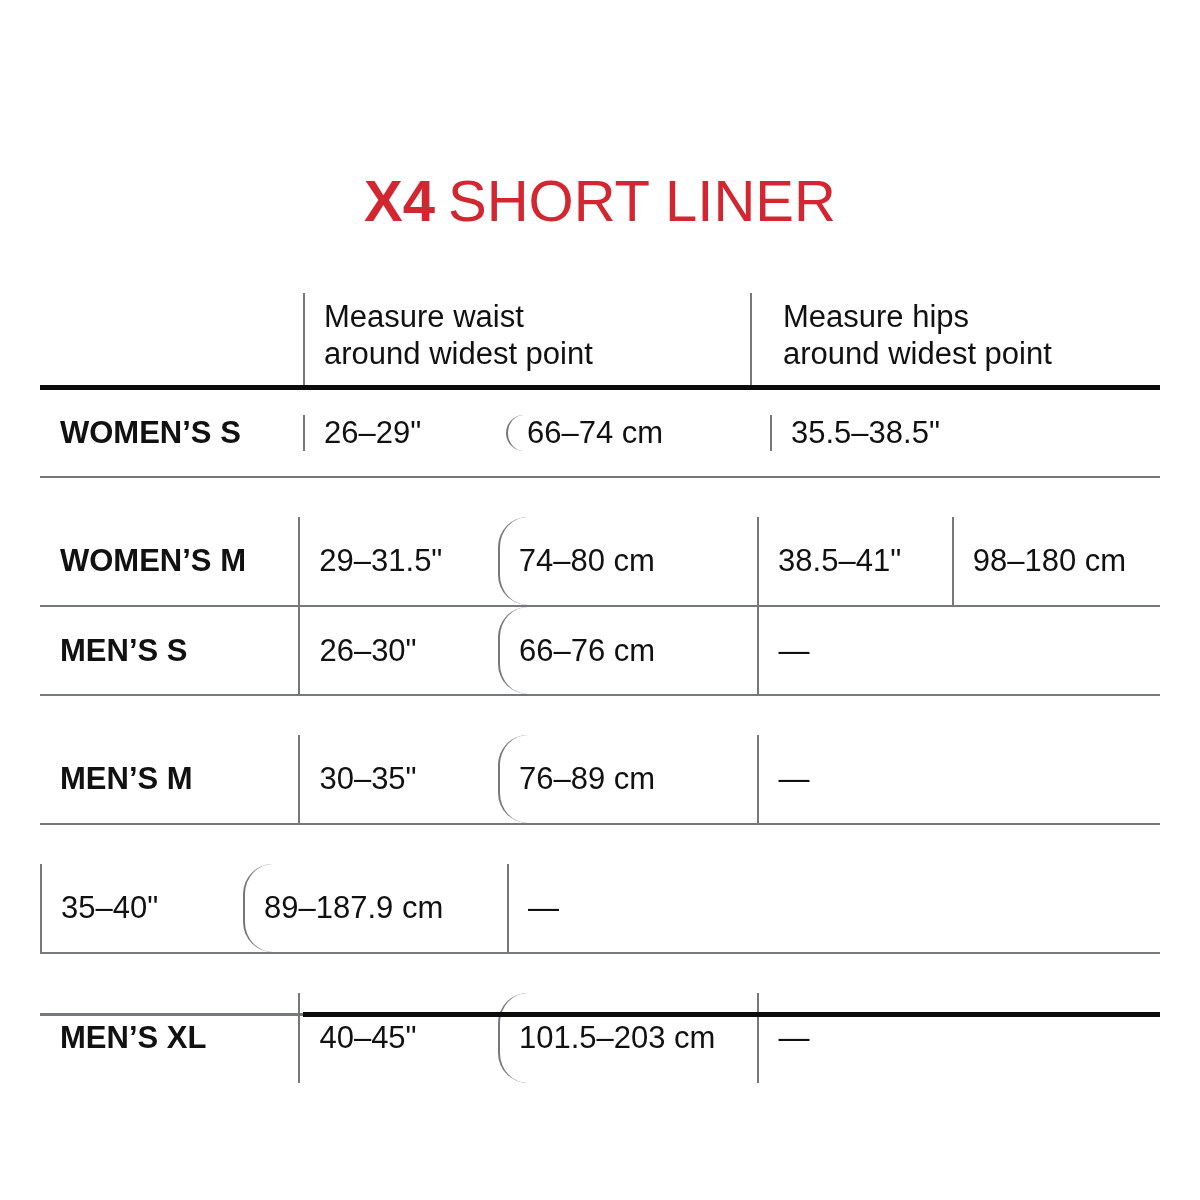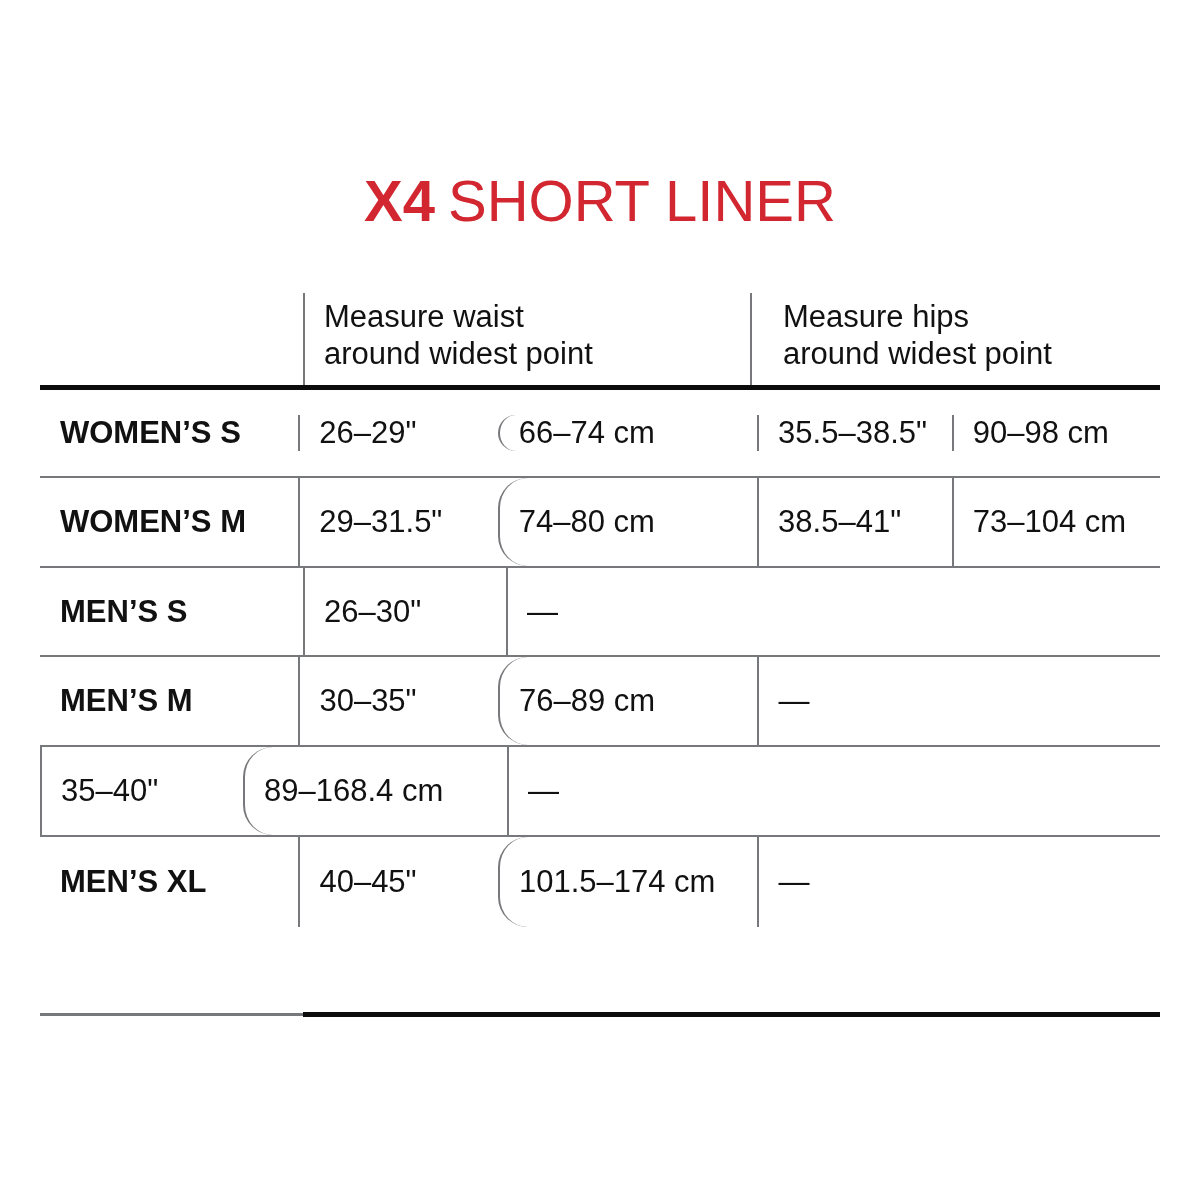--- a/index.html
+++ b/index.html
@@ -42,21 +42,21 @@
   .c-head-waist{width:447px;}
   .c-head-hips{width:410px;padding-left:31px;}
 
   .row-header{height:97px;}
   .head-cell{
     align-items:flex-end;padding-bottom:13px;
     font-size:31px;line-height:37px;
   }
   .r88{height:88px;align-items:center;}
   .r89{height:89px;}
-  .r90{height:90px;}
+  .r90{height:90px;margin-top:39px;}
 
   .bottom-line-gray{
     position:absolute;left:0;bottom:1px;width:263px;height:3px;
     background:var(--gray-line);
   }
   .bottom-line-black{
     position:absolute;left:263px;right:0;bottom:0;height:5px;
     background:var(--black-line);
   }
 </style>
@@ -81,53 +81,53 @@
         <div>around widest point</div>
       </div>
     </div>
   </div>
 
   <div class="row r88 bb-thin">
     <div class="cell c-label">WOMEN’S S</div>
     <div class="cell c-waist-in bl">26–29"</div>
     <div class="cell c-waist-cm bl">66–74 cm</div>
     <div class="cell c-hips-in bl">35.5–38.5"</div>
-    <div class="cell c-hips-cm bl">90–98 cm</div>
   </div>
 
   <div class="row r90 bb-thin">
     <div class="cell c-label">WOMEN’S M</div>
     <div class="cell c-waist-in bl">29–31.5"</div>
     <div class="cell c-waist-cm bl">74–80 cm</div>
     <div class="cell c-hips-in bl">38.5–41"</div>
-    <div class="cell c-hips-cm bl">73–104 cm</div>
+    <div class="cell c-hips-cm bl">98–180 cm</div>
   </div>
 
 
   <div class="row r89 bb-thin">
     <div class="cell c-label">MEN’S S</div>
     <div class="cell c-waist-in bl">26–30"</div>
+    <div class="cell c-waist-cm bl">66–76 cm</div>
     <div class="cell c-hips-full bl">—</div>
   </div>
 
   <div class="row r90 bb-thin">
     <div class="cell c-label">MEN’S M</div>
     <div class="cell c-waist-in bl">30–35"</div>
     <div class="cell c-waist-cm bl">76–89 cm</div>
     <div class="cell c-hips-full bl">—</div>
   </div>
 
   <div class="row r90 bb-thin">
     <div class="cell c-waist-in bl">35–40"</div>
-    <div class="cell c-waist-cm bl">89–168.4 cm</div>
+    <div class="cell c-waist-cm bl">89–187.9 cm</div>
     <div class="cell c-hips-full bl">—</div>
   </div>
 
   <div class="row r90">
     <div class="cell c-label">MEN’S XL</div>
     <div class="cell c-waist-in bl">40–45"</div>
-    <div class="cell c-waist-cm bl">101.5–174 cm</div>
+    <div class="cell c-waist-cm bl">101.5–203 cm</div>
     <div class="cell c-hips-full bl">—</div>
   </div>
 
   <div class="bottom-line-gray"></div>
   <div class="bottom-line-black"></div>
 </div>
 
 </body></html>

